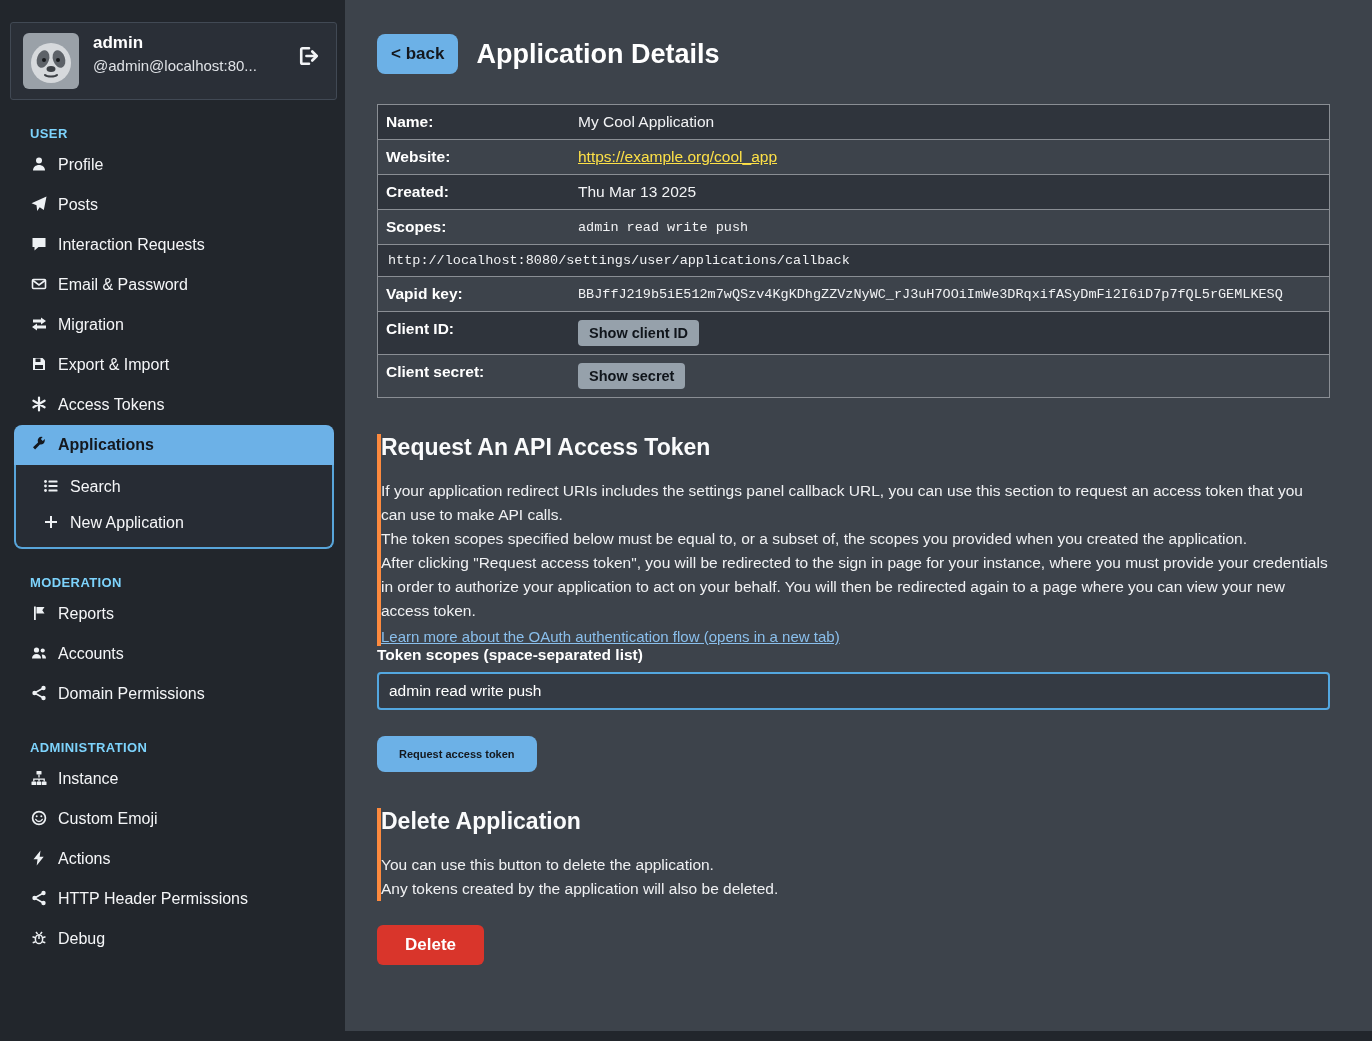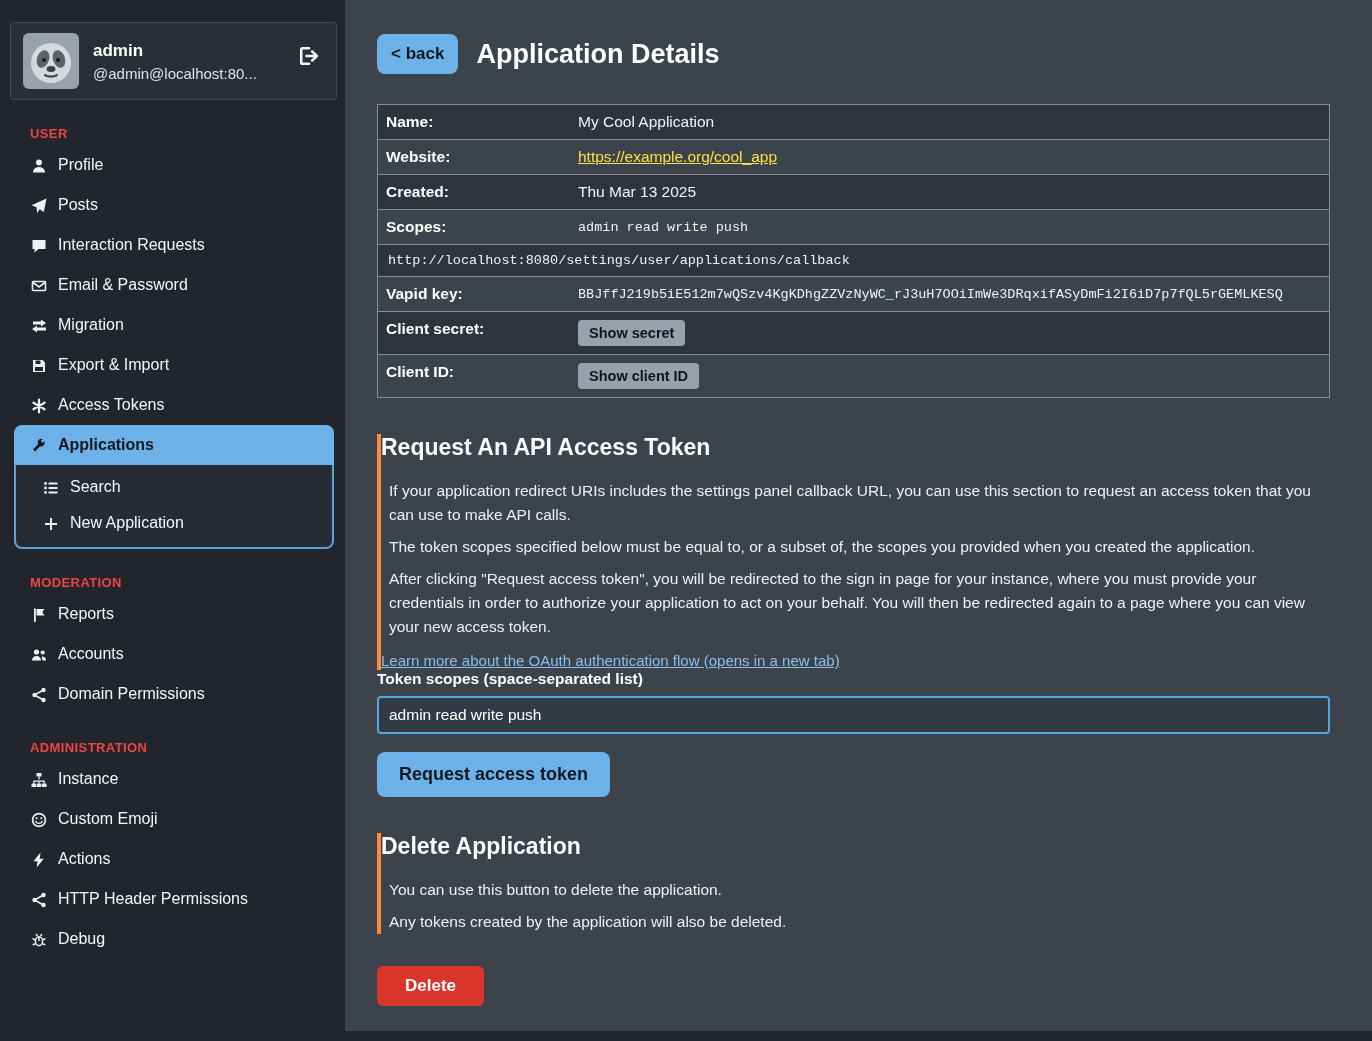--- a/index.html
+++ b/index.html
@@ -10,36 +10,36 @@
     font-family: "Liberation Sans", "DejaVu Sans", sans-serif;
     color: #eef0f2;
   }
   .app { display: flex; width: 100%; height: 100%; }
 
   
   .sidebar { width: 345px; flex-shrink: 0; padding-top: 22px; overflow: hidden; }
   .user-card {
     margin: 0 8px 6px 10px;
     background: #2a2f37; border: 1px solid #414954; border-radius: 3px;
-    display: flex; align-items: center; gap: 14px;
+    display: flex; align-items: flex-start; gap: 14px;
     padding: 10px 12px; position: relative; min-height: 76px;
   }
   .avatar { width: 56px; height: 56px; border-radius: 6px; overflow: hidden; flex-shrink: 0; }
   .user-meta { display: flex; flex-direction: column; gap: 4px; min-width: 0; }
   .user-name { font-weight: 700; font-size: 17px; color: #ffffff; }
   .user-handle { font-size: 15px; color: #dfe2e6; white-space: nowrap; overflow: hidden; text-overflow: ellipsis; max-width: 180px; }
   .logout { position: absolute; top: 22px; right: 16px; color: #f2f4f6; cursor: pointer; }
 
   .cat {
     margin: 26px 0 4px 30px;
     font-size: 13px; font-weight: 700; letter-spacing: 0.4px;
-    color: #ef4444;
+    color: #7dd3fc;
   }
   .nav-item {
-    display: flex; align-items: flex-end; gap: 10px;
+    display: flex; align-items: flex-start; gap: 10px;
     padding: 11px 6px 11px 30px;
     font-size: 16px; color: #f5f6f8; cursor: pointer; white-space: nowrap;
   }
   .icon { width: 18px; display: inline-flex; justify-content: center; align-items: center; flex-shrink: 0; color: #eef1f4; }
   .active-group { margin: 0 11px 0 14px; }
   .nav-item.active {
     background: #6cb1e7; color: #14181e; font-weight: 700;
     border-radius: 8px 8px 0 0; padding-left: 16px;
   }
   .nav-item.active .icon { color: #14181e; }
@@ -74,33 +74,33 @@
   .mono { font-family: "Liberation Mono", "DejaVu Sans Mono", monospace; font-size: 13.5px; color: #f1f2f4; }
   a.weblink { color: #fde047; text-decoration: underline; font-size: 15.5px; }
   .show-btn {
     background: #96a1ab; color: #10151b; font-weight: 700; font-size: 14.5px;
     border: 0; border-radius: 4px; padding: 5px 11px; cursor: pointer; align-self: flex-start;
     font-family: inherit;
   }
 
   .doc-section { border-left: 4px solid #fd8a3e; margin-top: 36px; }
   .doc-section h2 { margin: 0 0 18px 0; font-size: 23px; color: #fafbfc; }
-  .doc-section p { margin: 8px; font-size: 15.5px; line-height: 24px; color: #f0f1f3; }
+  .doc-section p { margin: 0; font-size: 15.5px; line-height: 24px; color: #f0f1f3; }
   .doc-link { display: inline-block; margin-top: 5px; color: #8abfec; text-decoration: underline; font-size: 15px; cursor: pointer; }
 
   .field-label { font-weight: 700; font-size: 15.5px; color: #ffffff; }
   .scopes-input {
     display: block; width: 100%; margin-top: 8px;
     background: #343a43; border: 2px solid #53a7e0; border-radius: 4px;
     padding: 8px 10px; font-size: 15.5px; color: #ffffff;
     font-family: inherit; outline: none;
   }
   .request-btn {
-    margin-top: 18px; background: #6cb1e7; color: #14181e; font-weight: 700;
-    font-size: 18px; border: 0; border-radius: 8px; padding: 12px 22px; cursor: pointer;
+    margin-top: 26px; background: #6cb1e7; color: #14181e; font-weight: 700;
+    font-size: 11px; border: 0; border-radius: 8px; padding: 12px 22px; cursor: pointer;
     font-family: inherit;
   }
   .delete-btn {
     margin-top: 24px; background: #d9352b; color: #ffffff; font-weight: 700;
     font-size: 17px; border: 0; border-radius: 6px; padding: 10px 28px; cursor: pointer;
     font-family: inherit;
   }
 </style>
 </head>
 <body>
@@ -377,29 +377,29 @@
           <span class="mono">http://localhost:8080/settings/user/applications/callback</span>
         </div>
       </div>
       <div class="trow">
         <div class="tlabel">Vapid key:</div>
         <div class="tvalue">
             <span class="mono">BBJffJ219b5iE512m7wQSzv4KgKDhgZZVzNyWC_rJ3uH7OOiImWe3DRqxifASyDmFi2I6iD7p7fQL5rGEMLKESQ</span>
           </div>
       </div>
       <div class="trow">
+        <div class="tlabel">Client ID:</div>
+        <div class="tvalue">
+            <button class="show-btn">Show client ID</button>
+          </div>
+      </div>
+      <div class="trow">
         <div class="tlabel">Client secret:</div>
         <div class="tvalue">
             <button class="show-btn">Show secret</button>
-          </div>
-      </div>
-      <div class="trow">
-        <div class="tlabel">Client ID:</div>
-        <div class="tvalue">
-            <button class="show-btn">Show client ID</button>
           </div>
       </div>
     </div>
 
     <section class="doc-section">
       <h2>Request An API Access Token</h2>
       <p>If your application redirect URIs includes the settings panel callback URL, you can use this section to request an access token that you can use to make API calls.</p>
       <p>The token scopes specified below must be equal to, or a subset of, the scopes you provided when you created the application.</p>
       <p>After clicking "Request access token", you will be redirected to the sign in page for your instance, where you must provide your credentials in order to authorize your application to act on your behalf. You will then be redirected again to a page where you can view your new access token.</p>
       <a class="doc-link" href="#">Learn more about the OAuth authentication flow (opens in a new tab)</a>

